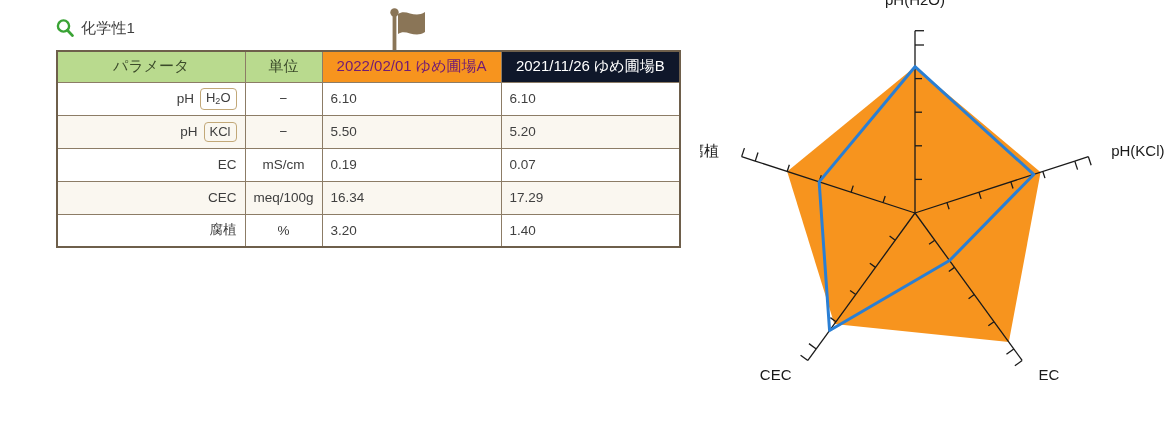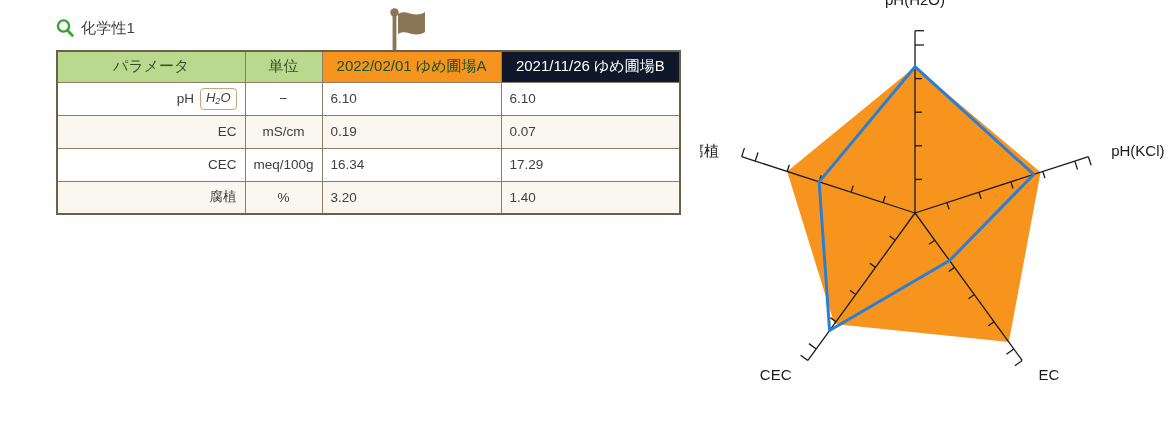--- a/index.html
+++ b/index.html
@@ -50,21 +50,21 @@
     white-space:nowrap;
   }
   #chem-table thead th{
     height:31px;
     color:#3b4a2a;
     background:#b9da8e;
     text-align:center;
     font-size:15px;
   }
   #chem-table thead th.col-a{
-    background:#f7941e;color:#14532d;
+    background:#f7941e;color:#701a75;
   }
   #chem-table thead th.col-b{
     background:#0f172a;color:#ffffff;
   }
   #chem-table tbody tr:nth-child(even) td{background:#faf7f0;}
   #chem-table tbody tr:nth-child(odd) td{background:#ffffff;}
   td.param{text-align:right;color:#3d3d3d;}
   td.unit{text-align:center;color:#3d3d3d;}
   td.val{text-align:left;color:#404040;}
 
@@ -76,21 +76,20 @@
     display:inline-block;
     border:1px solid #c2a878;
     border-radius:4px;
     padding:1px 5px 2px 5px;
     margin-left:6px;
     font-size:13px;
     line-height:15px;
     color:#3d3d3d;
     background:transparent;
     vertical-align:middle;
-    font-style:italic;
   }
   .badge sub{font-size:9px;vertical-align:baseline;position:relative;top:2px;}
 
   
   #radar-panel{position:absolute;left:700px;top:0;width:475px;height:434px;}
   #radar-svg{display:block;}
   .radar-axis{stroke:#1a1a1a;stroke-width:1.3;fill:none;}
   .radar-tick{stroke:#1a1a1a;stroke-width:1.3;}
   .radar-label{font-family:"Liberation Sans","DejaVu Sans",sans-serif;font-size:15px;fill:#1a1a1a;}
 </style>
@@ -131,20 +130,26 @@
         <th class="col-a">2022/02/01 ゆめ圃場A</th>
         <th class="col-b">2021/11/26 ゆめ圃場B</th>
       </tr>
     </thead>
     <tbody>
       <tr>
         <td class="param"><span>pH</span><span class="badge">H<sub>2</sub>O</span></td>
         <td class="unit">−</td>
         <td class="val">6.10</td>
         <td class="val">6.10</td>
+      </tr>
+      <tr>
+        <td class="param"><span>pH</span><span class="badge">KCl</span></td>
+        <td class="unit">−</td>
+        <td class="val">5.50</td>
+        <td class="val">5.20</td>
       </tr>
       <tr>
         <td class="param">EC</td>
         <td class="unit">mS/cm</td>
         <td class="val">0.19</td>
         <td class="val">0.07</td>
       </tr>
       <tr>
         <td class="param">CEC</td>
         <td class="unit">meq/100g</td>

